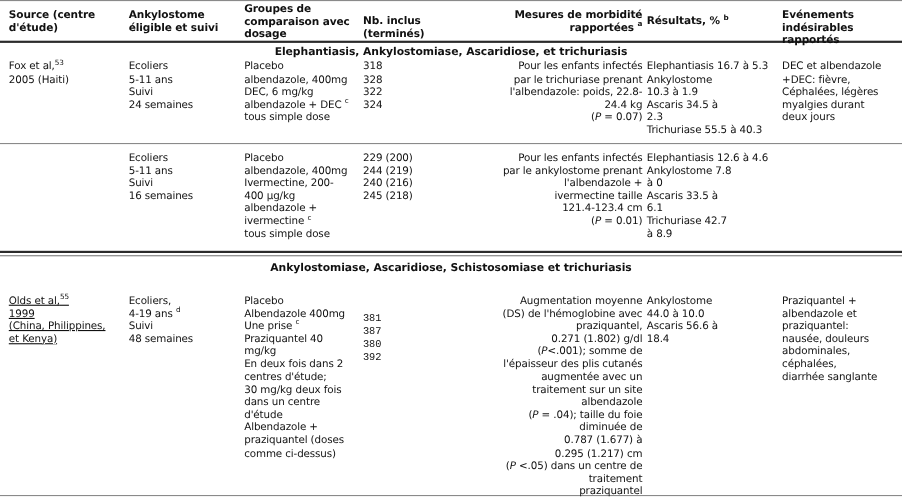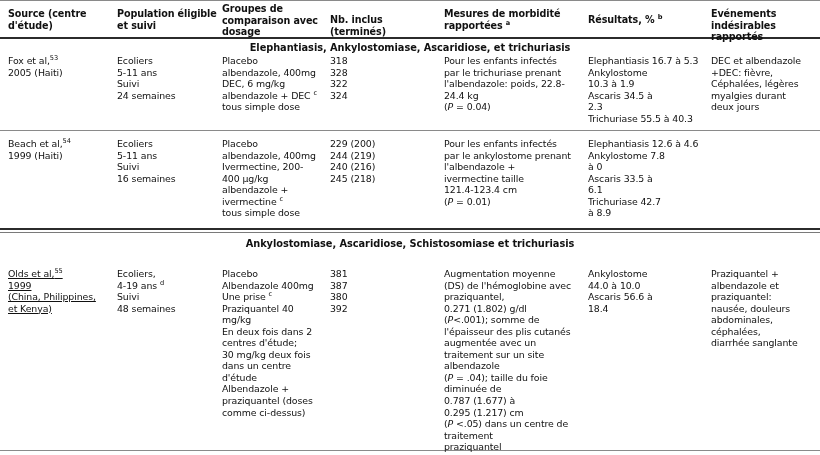--- a/index.html
+++ b/index.html
@@ -75,39 +75,39 @@
     vertical-align: super;
     line-height: 0;
   }
   .ital { font-style: italic; }
 
   
   .c1 { left: 8px;   width: 105px; }
   .c2 { left: 117px; width: 100px; }
   .c3 { left: 222px; width: 106px; }
   .c4 { left: 330px; width: 108px; }
-  .c5 { left: 444px; width: 140px; }
+  .c5 { left: 444px; width: 140px; text-align: right; }
   .c6 { left: 588px; width: 118px; }
   .c7 { left: 711px; width: 104px; }
 </style>
 </head>
 <body>
 
 <div class="table">
 
   <div class="rule rule-header-top"></div>
   <div class="rule rule-header-bot"></div>
   <div class="rule rule-thin-1"></div>
   <div class="rule rule-section-a"></div>
   <div class="rule rule-section-b"></div>
   <div class="rule rule-bottom"></div>
 
   <div class="hcell c1" style="top:8px;">Source (centre
 d'étude)</div>
-  <div class="hcell c2" style="top:8px;">Population éligible et
+  <div class="hcell c2" style="top:8px;">Ankylostome éligible et
 suivi</div>
   <div class="hcell c3" style="top:3px;">Groupes de
 comparaison avec
 dosage</div>
   <div class="hcell c4" style="top:14px;">Nb. inclus (terminés)</div>
   <div class="hcell c5" style="top:8px;"><span>Mesures de morbidité
 rapportées </span><sup>a</sup></div>
   <div class="hcell c6" style="top:14px;"><span>Résultats, % </span><sup>b</sup></div>
   <div class="hcell c7" style="top:8px;">Evénements
 indésirables rapportés</div>
@@ -125,34 +125,33 @@
 albendazole + DEC </span><sup>c</sup><span>
 tous simple dose</span></div>
   <div class="cell c4" style="top:55px;">318
 328
 322
 324</div>
   <div class="cell c5" style="top:55px;"><span>Pour les enfants infectés
 par le trichuriase prenant
 l'albendazole: poids, 22.8-
 24.4 kg
-(</span><span class="ital">P</span><span> = 0.04)</span></div>
+(</span><span class="ital">P</span><span> = 0.07)</span></div>
   <div class="cell c6" style="top:55px;">Elephantiasis 16.7 à 5.3
 Ankylostome
 10.3 à 1.9
 Ascaris 34.5 à
 2.3
 Trichuriase 55.5 à 40.3</div>
   <div class="cell c7" style="top:55px;">DEC et albendazole
 +DEC: fièvre,
 Céphalées, légères
 myalgies durant
 deux jours</div>
 
-  <div class="cell c1" style="top:138px;"><span>Beach et al,</span><sup>54</sup><br><span>1999 (Haiti)</span></div>
   <div class="cell c2" style="top:138px;">Ecoliers
 5-11 ans
 Suivi
 16 semaines</div>
   <div class="cell c3" style="top:138px;"><span>Placebo
 albendazole, 400mg
 Ivermectine, 200-
 400 µg/kg
 albendazole +
 ivermectine </span><sup>c</sup><span>
@@ -190,21 +189,21 @@
 Praziquantel 40
 mg/kg
 En deux fois dans 2
 centres d'étude;
 30 mg/kg deux fois
 dans un centre
 d'étude
 Albendazole +
 praziquantel (doses
 comme ci-dessus)</span></div>
-  <div class="cell c4" style="top:268px;">381
+  <div class="cell c4" style="top:284px;font-family:Liberation Mono, monospace;">381
 387
 380
 392</div>
   <div class="cell c5" style="top:268px;"><span>Augmentation moyenne
 (DS) de l'hémoglobine avec
 praziquantel,
 0.271 (1.802) g/dl
 (</span><span class="ital">P</span><span>&lt;.001); somme de
 l'épaisseur des plis cutanés
 augmentée avec un

